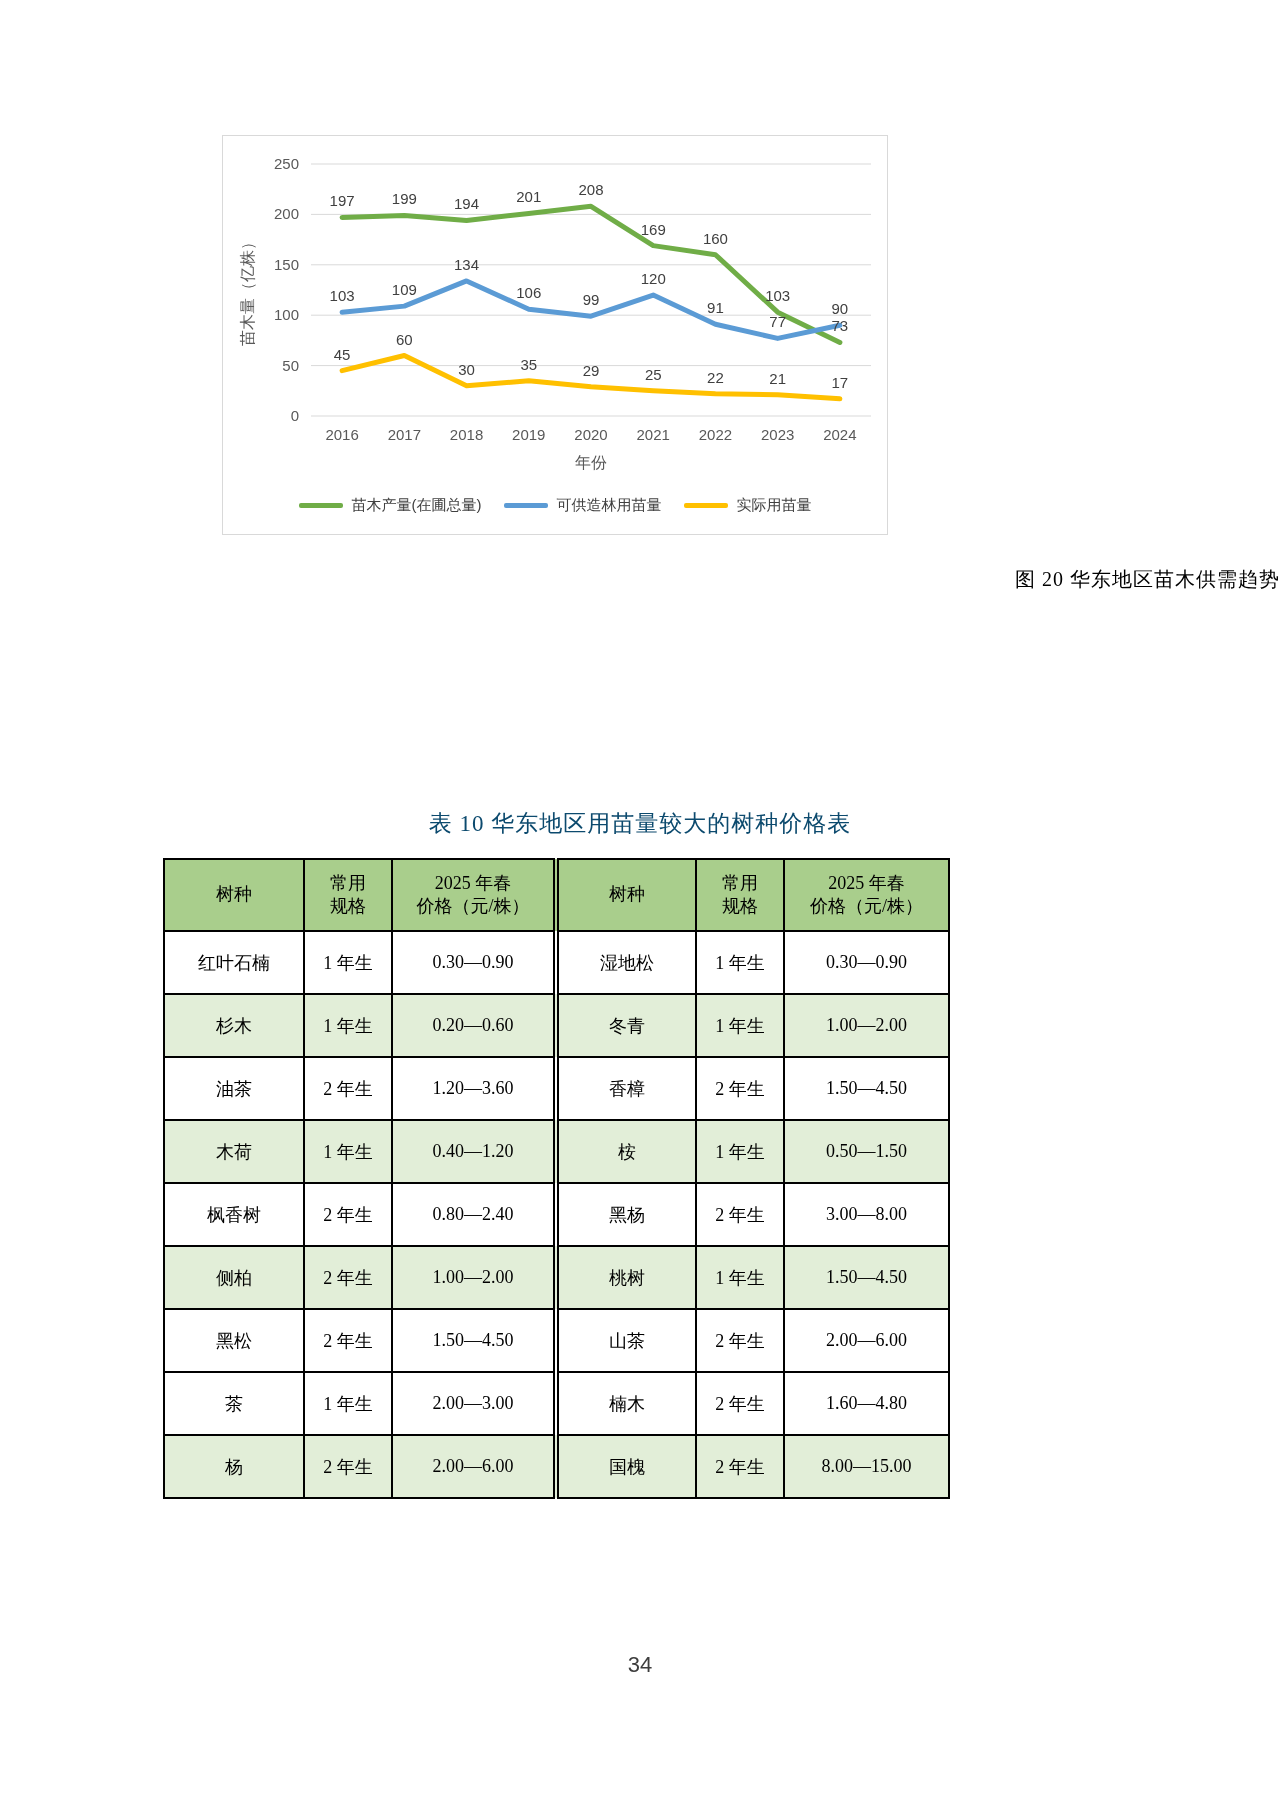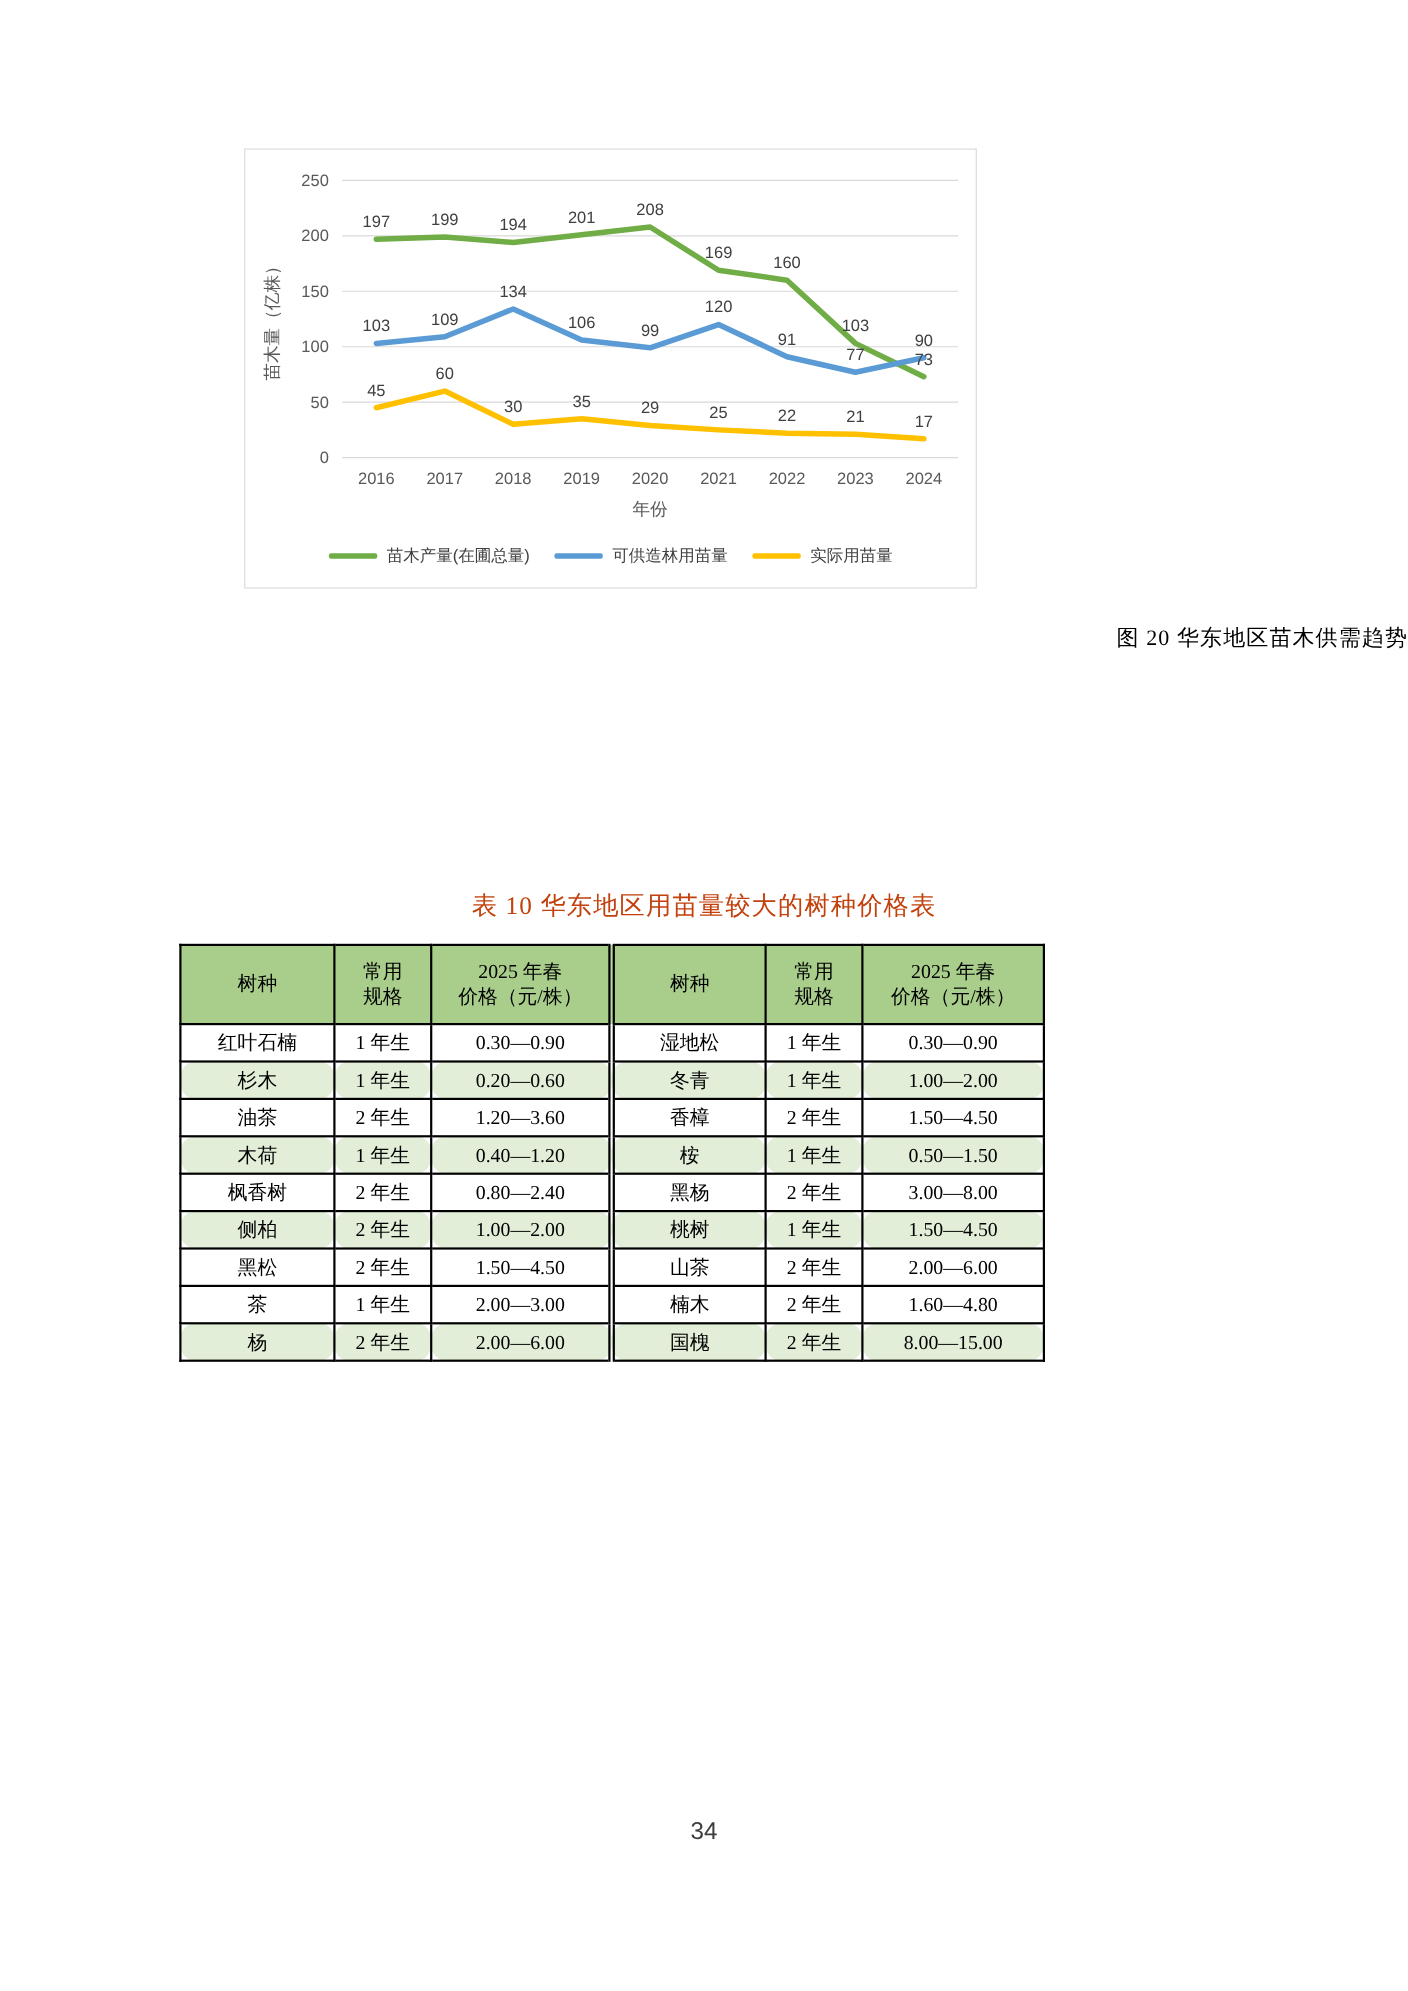--- a/index.html
+++ b/index.html
@@ -9,27 +9,27 @@
     border:1px solid var(--chart-border);background:#fff;box-sizing:border-box;
     padding-top:8px;font-family:"Liberation Sans",sans-serif;}
   .chart-svg{display:block;}
   .legend{display:flex;justify-content:center;align-items:center;gap:22px;margin-top:12px;}
   .legend-item{display:flex;align-items:center;gap:9px;font-size:15px;color:#404040;}
   .swatch{display:inline-block;width:44px;height:5px;border-radius:2px;background:#888;}
 
   .figure-caption{position:absolute;left:0;right:0;top:566px;text-align:right;
     font-size:20px;color:#000;letter-spacing:1px;}
   .table-caption{position:absolute;left:0;right:0;top:808px;text-align:center;
-    font-size:23px;color:#c2410c;letter-spacing:1px;}
+    font-size:23px;color:#0c4a6e;letter-spacing:1px;}
 
   table.price{position:absolute;left:163px;top:858px;width:785px;border-collapse:collapse;
     table-layout:fixed;font-size:18px;color:#000;}
   table.price th,table.price td{border:2px solid #000;text-align:center;vertical-align:middle;padding:0 2px;box-sizing:border-box;}
   table.price th{background:var(--header-bg);font-weight:normal;height:72px;white-space:pre-line;line-height:1.3;}
-  table.price td{height:34px;background:#ffffff;border-radius:14px;}
+  table.price td{height:63px;background:#ffffff;}
   table.price tr.alt td{background:var(--alt-row-bg);}
   table.price .mid{border-left:6px double #000;}
 
   .page-number{position:absolute;left:0;right:0;top:1652px;text-align:center;
     font-size:22px;color:#3d3d3d;font-family:"Liberation Sans",sans-serif;}
 </style>
 </head>
 <body>
 
 <div class="page">

